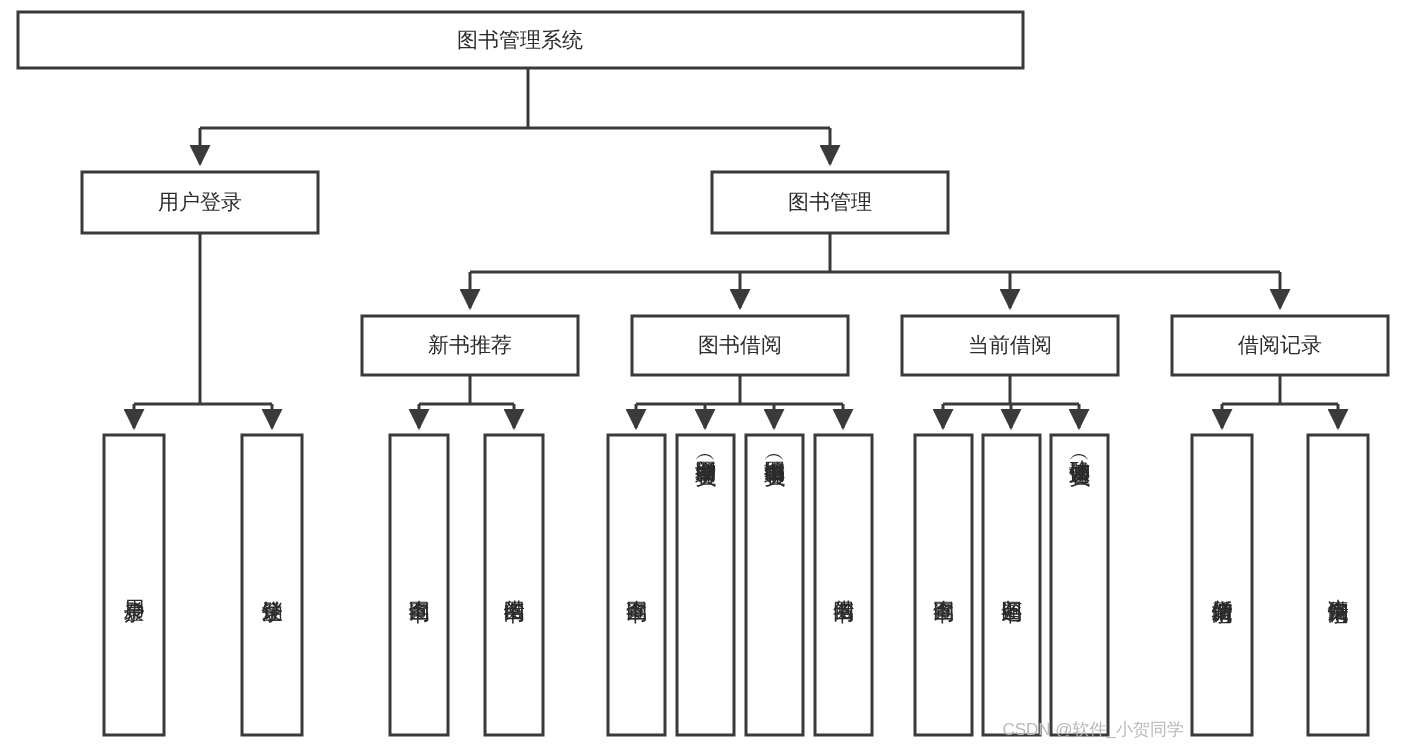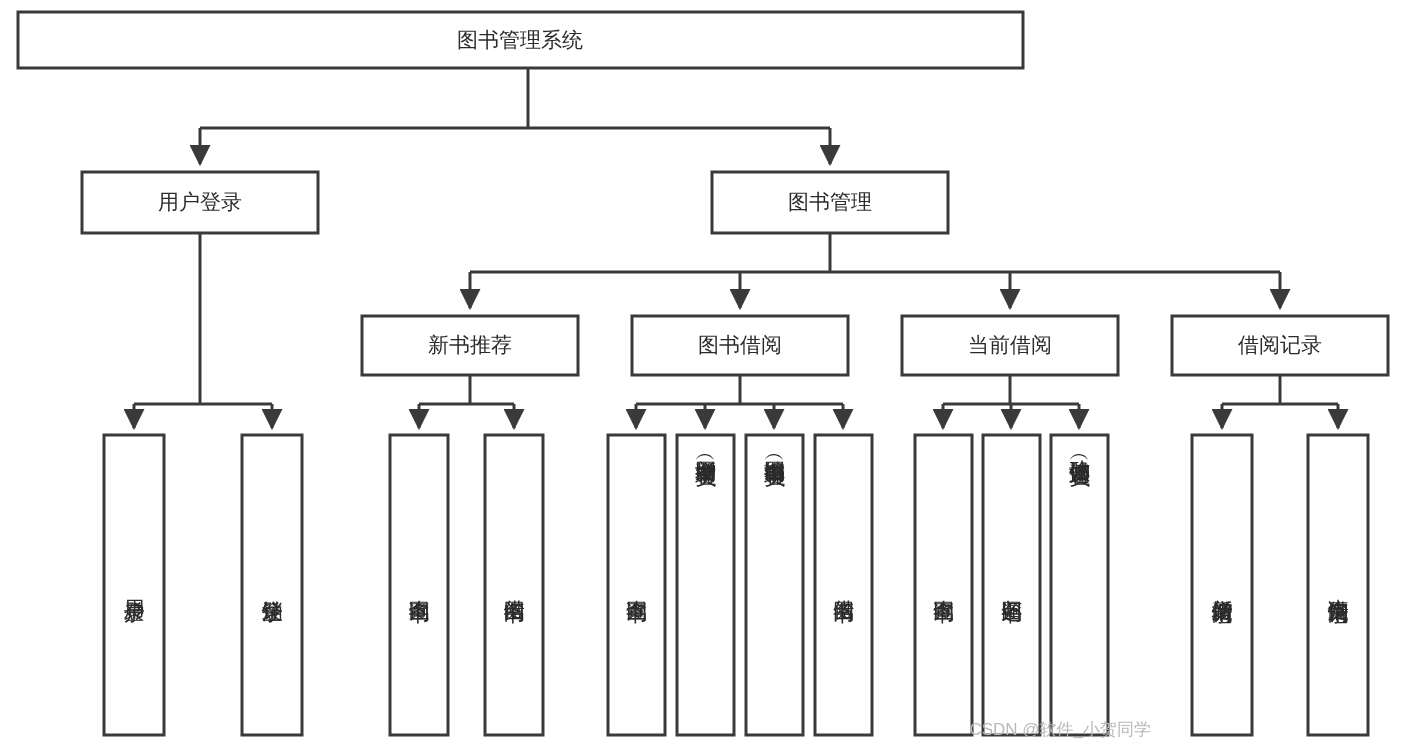--- a/index.html
+++ b/index.html
@@ -11,20 +11,21 @@
     width: 1405px;
     height: 747px;
     font-family: "Liberation Sans", "DejaVu Sans", sans-serif;
     overflow: hidden;
   }
   #diagram-root {
     position: relative;
     width: 1165px;
     height: 747px;
     background: #ffffff;
+    padding-left: 33px;
   }
   svg.flow {
     position: absolute;
     left: 0;
     top: 0;
     width: 1405px;
     height: 747px;
   }
   .node-box {
     fill: #ffffff;

